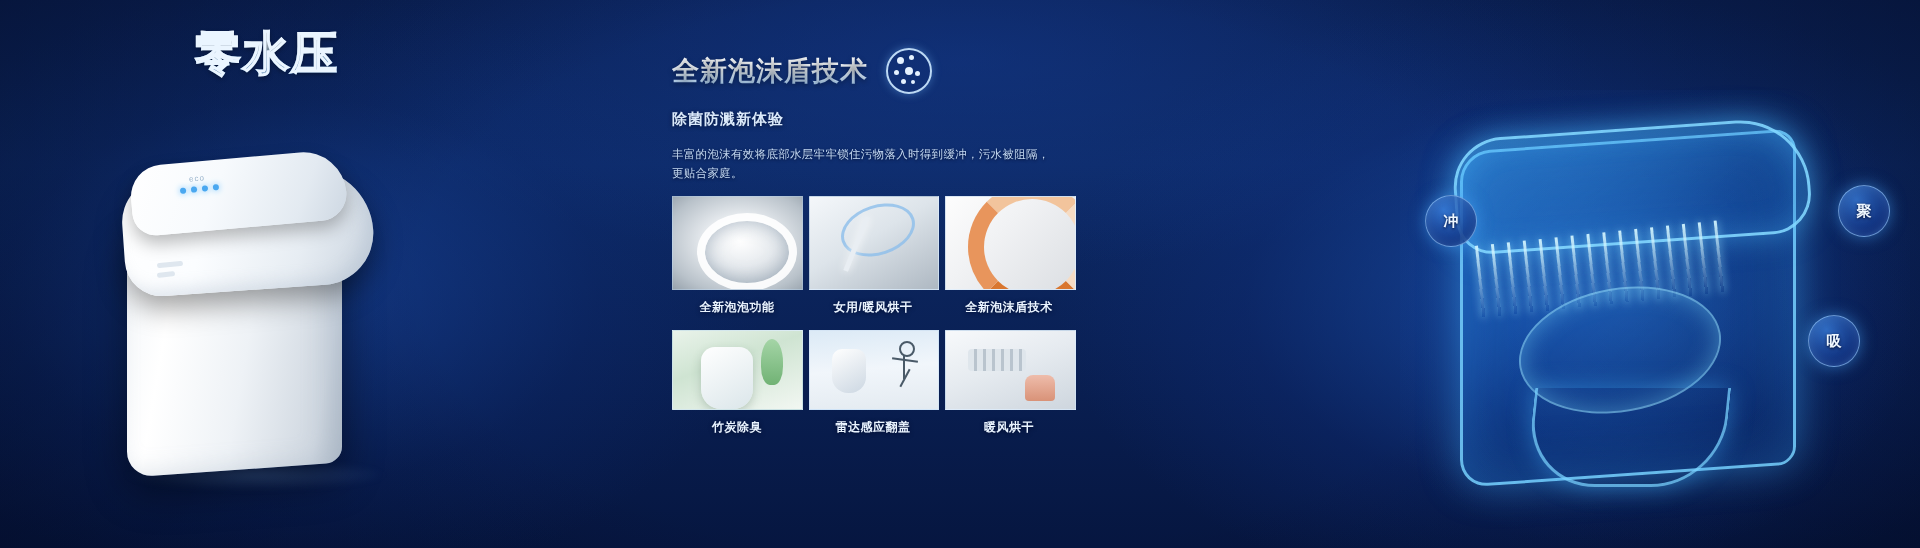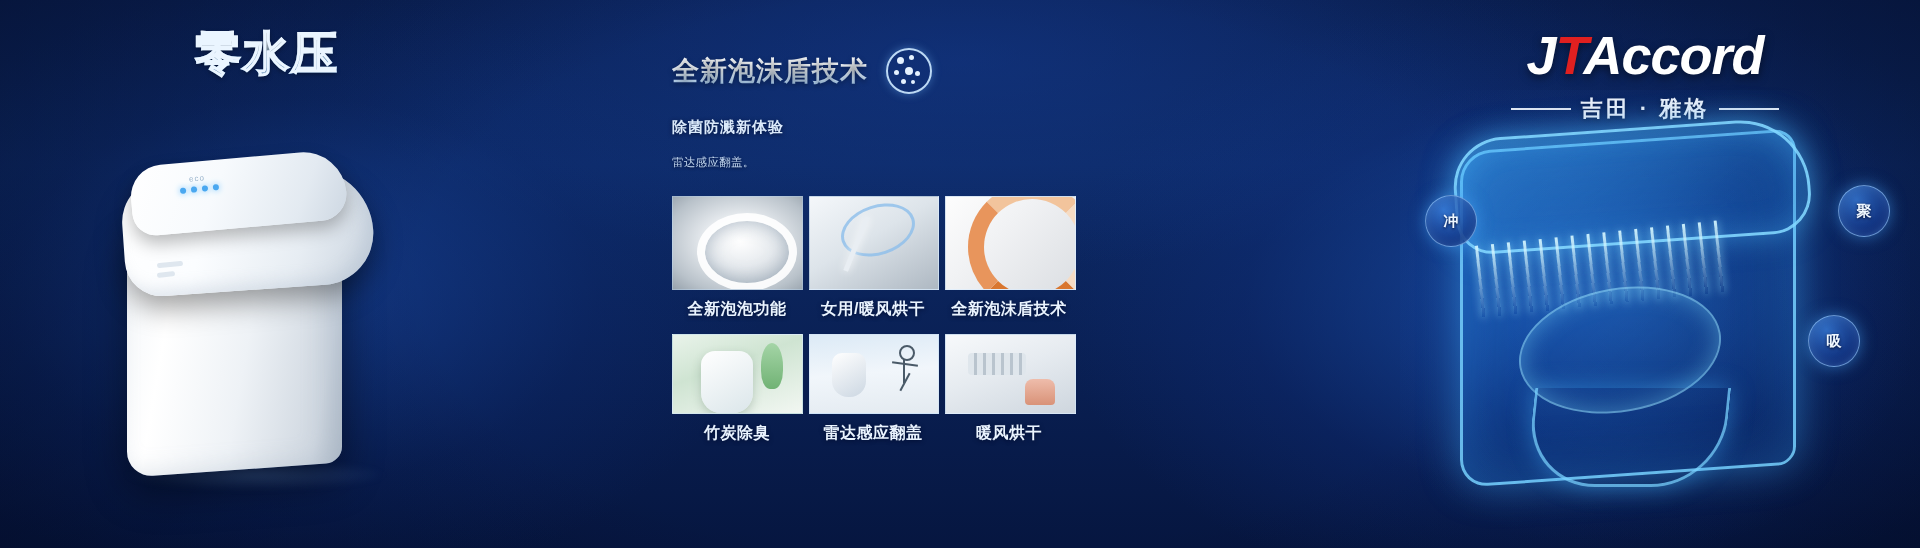--- a/index.html
+++ b/index.html
@@ -100,40 +100,40 @@
     -webkit-background-clip:text;background-clip:text;color:transparent;
     text-shadow:0 2px 5px rgba(0,0,0,.35);
   }
   .bubble-icon{
     width:42px;height:42px;border-radius:50%;flex:none;
     border:2px solid #bcd9f5;position:relative;
     box-shadow:0 0 10px rgba(120,190,255,.4);
   }
   .bubble-icon i{position:absolute;background:#e4f1ff;border-radius:50%;display:block;}
   .mid-sub{
-    margin-top:24px;font-size:15px;color:#dae9fa;letter-spacing:1px;font-weight:bold;
+    margin-top:16px;font-size:15px;color:#dae9fa;letter-spacing:1px;font-weight:bold;
     text-shadow:0 1px 4px rgba(0,12,45,.8);
   }
   .mid-para{
     margin-top:16px;font-size:11.5px;line-height:1.65;color:#c4d9f1;letter-spacing:.3px;
     text-shadow:0 1px 3px rgba(0,10,40,.8);
   }
   .mid-para div{white-space:nowrap;}
   
   .tiles{position:absolute;left:672px;top:196px;width:404px;}
   .tile-row{display:flex;gap:6px;}
   .tile{
     width:130px;height:92px;overflow:hidden;position:relative;
     border:1px solid rgba(180,215,250,.35);
     background:#dfe5ea;
   }
   .tile-row.second .tile{height:78px;}
   .cap-row{display:flex;gap:6px;margin:9px 0 14px 0;}
   .cap{
-    width:130px;text-align:center;font-size:16px;font-weight:bold;color:#eaf4ff;
+    width:130px;text-align:center;font-size:12px;font-weight:bold;color:#eaf4ff;
     letter-spacing:.5px;white-space:nowrap;
     text-shadow:0 1px 4px rgba(0,12,45,.9);
   }
   
   .t1{background:radial-gradient(ellipse at 52% 48%, #ffffff 0%, #e6eaee 38%, #b9c2ca 78%, #98a3ad 100%);}
   .t1::after{content:"";position:absolute;left:24px;top:16px;width:84px;height:62px;border-radius:50%;
     border:8px solid rgba(255,255,255,.9);box-shadow:inset 0 0 18px rgba(120,140,160,.5);}
   .t2{background:linear-gradient(150deg,#f4f7fa 0%,#dde4ea 45%,#aeb8c2 100%);}
   .t2::after{content:"";position:absolute;left:44px;top:18px;width:5px;height:58px;background:#e9eef3;
     transform:rotate(22deg);box-shadow:0 0 8px rgba(255,255,255,.8);}
@@ -263,21 +263,22 @@
         <i style="left:21px;top:5px;width:5px;height:5px;"></i>
         <i style="left:6px;top:20px;width:5px;height:5px;"></i>
         <i style="left:17px;top:17px;width:8px;height:8px;"></i>
         <i style="left:27px;top:21px;width:5px;height:5px;"></i>
         <i style="left:13px;top:29px;width:5px;height:5px;"></i>
         <i style="left:23px;top:30px;width:4px;height:4px;"></i>
       </div>
     </div>
     <div class="mid-sub">除菌防溅新体验</div>
     <div class="mid-para">
-      <div>雷达感应翻盖。</div>
+      <div>丰富的泡沫有效将底部水层牢牢锁住污物落入时得到缓冲，污水被阻隔，</div>
+      <div>更贴合家庭。</div>
     </div>
   </div>
 
   <div class="tiles">
     <div class="tile-row first">
       <div class="tile t1"></div>
       <div class="tile t2"></div>
       <div class="tile t3"></div>
     </div>
     <div class="cap-row">
@@ -297,28 +298,20 @@
       </div>
       <div class="tile t6"></div>
     </div>
     <div class="cap-row">
       <div class="cap">竹炭除臭</div>
       <div class="cap">雷达感应翻盖</div>
       <div class="cap">暖风烘干</div>
     </div>
   </div>
 
-  <div class="logo">
-    <div class="logo-main"><span>J</span><span class="red">T</span><span>Accord</span></div>
-    <div class="logo-sub-wrap">
-      <span class="logo-rule"></span>
-      <span class="logo-sub">吉田 · 雅格</span>
-      <span class="logo-rule"></span>
-    </div>
-  </div>
 
   <div class="xray">
     <div class="glow"></div>
     <div class="shell"></div>
     <div class="lid"></div>
     <div class="jets">
       <i style="left:0px;"></i>
         <i style="left:16px;"></i>
         <i style="left:32px;"></i>
         <i style="left:48px;"></i>

